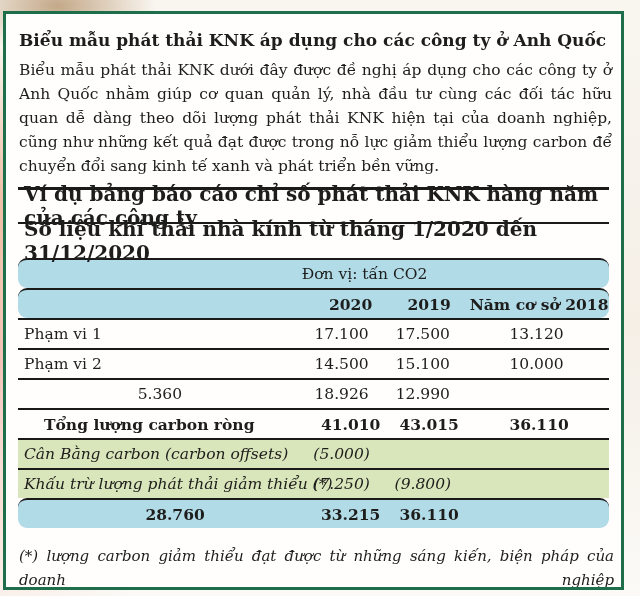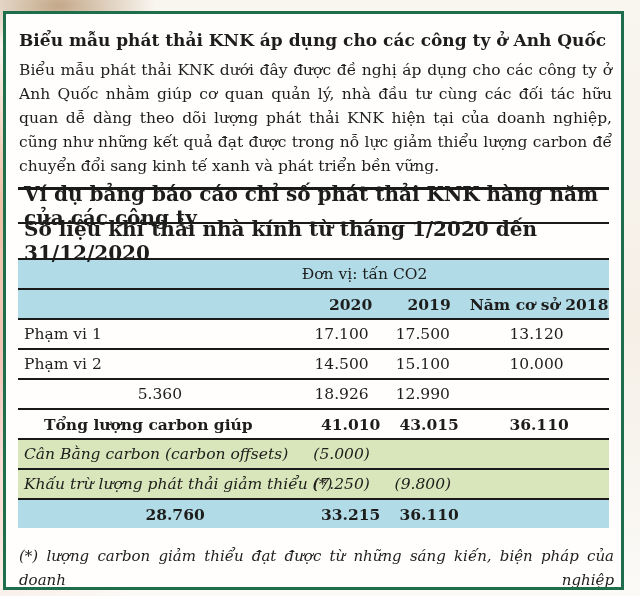--- a/index.html
+++ b/index.html
@@ -47,21 +47,21 @@
     align-items:center;
     min-height:30px;
     border-top:2px solid #1a1a1a;
     font-size:15.5px;
     box-sizing:border-box;
   }
   .t-row.unit{grid-template-columns:48% 52%;}
   .t-row .c{padding:2px 0;}
   .t-row .lbl{padding-left:6px;white-space:nowrap;}
   .t-row .num{text-align:center;white-space:nowrap;}
-  .bg-blue{background:#b2dbe8;}
+  .bg-blue{background:#b2dbe8;border-radius:9px;}
   .bg-green{background:#d9e5ba;}
   .row-bold{font-weight:bold;padding-left:20px;}
   .row-italic{font-style:italic;}
   .unit-cell{padding-left:4px;}
   .footnote{
     margin:16px 2px 0 1px;
     font-style:italic;font-size:15px;line-height:24px;
   }
   .footnote .fn-line1{text-align:justify;text-align-last:justify;}
 </style>
@@ -107,21 +107,21 @@
         <div class="c num">10.000</div>
       </div>
 
       <div class="t-row">
         <div class="c num">5.360</div>
         <div class="c num">18.926</div>
         <div class="c num">12.990</div>
       </div>
 
       <div class="t-row row-bold">
-        <div class="c lbl">Tổng lượng carbon giúp</div>
+        <div class="c lbl">Tổng lượng carbon ròng</div>
         <div class="c num">41.010</div>
         <div class="c num">43.015</div>
         <div class="c num">36.110</div>
       </div>
 
       <div class="t-row bg-green row-italic">
         <div class="c lbl">Cân Bằng carbon (carbon offsets)</div>
         <div class="c num">(5.000)</div>
         <div class="c num"></div>
         <div class="c num"></div>

